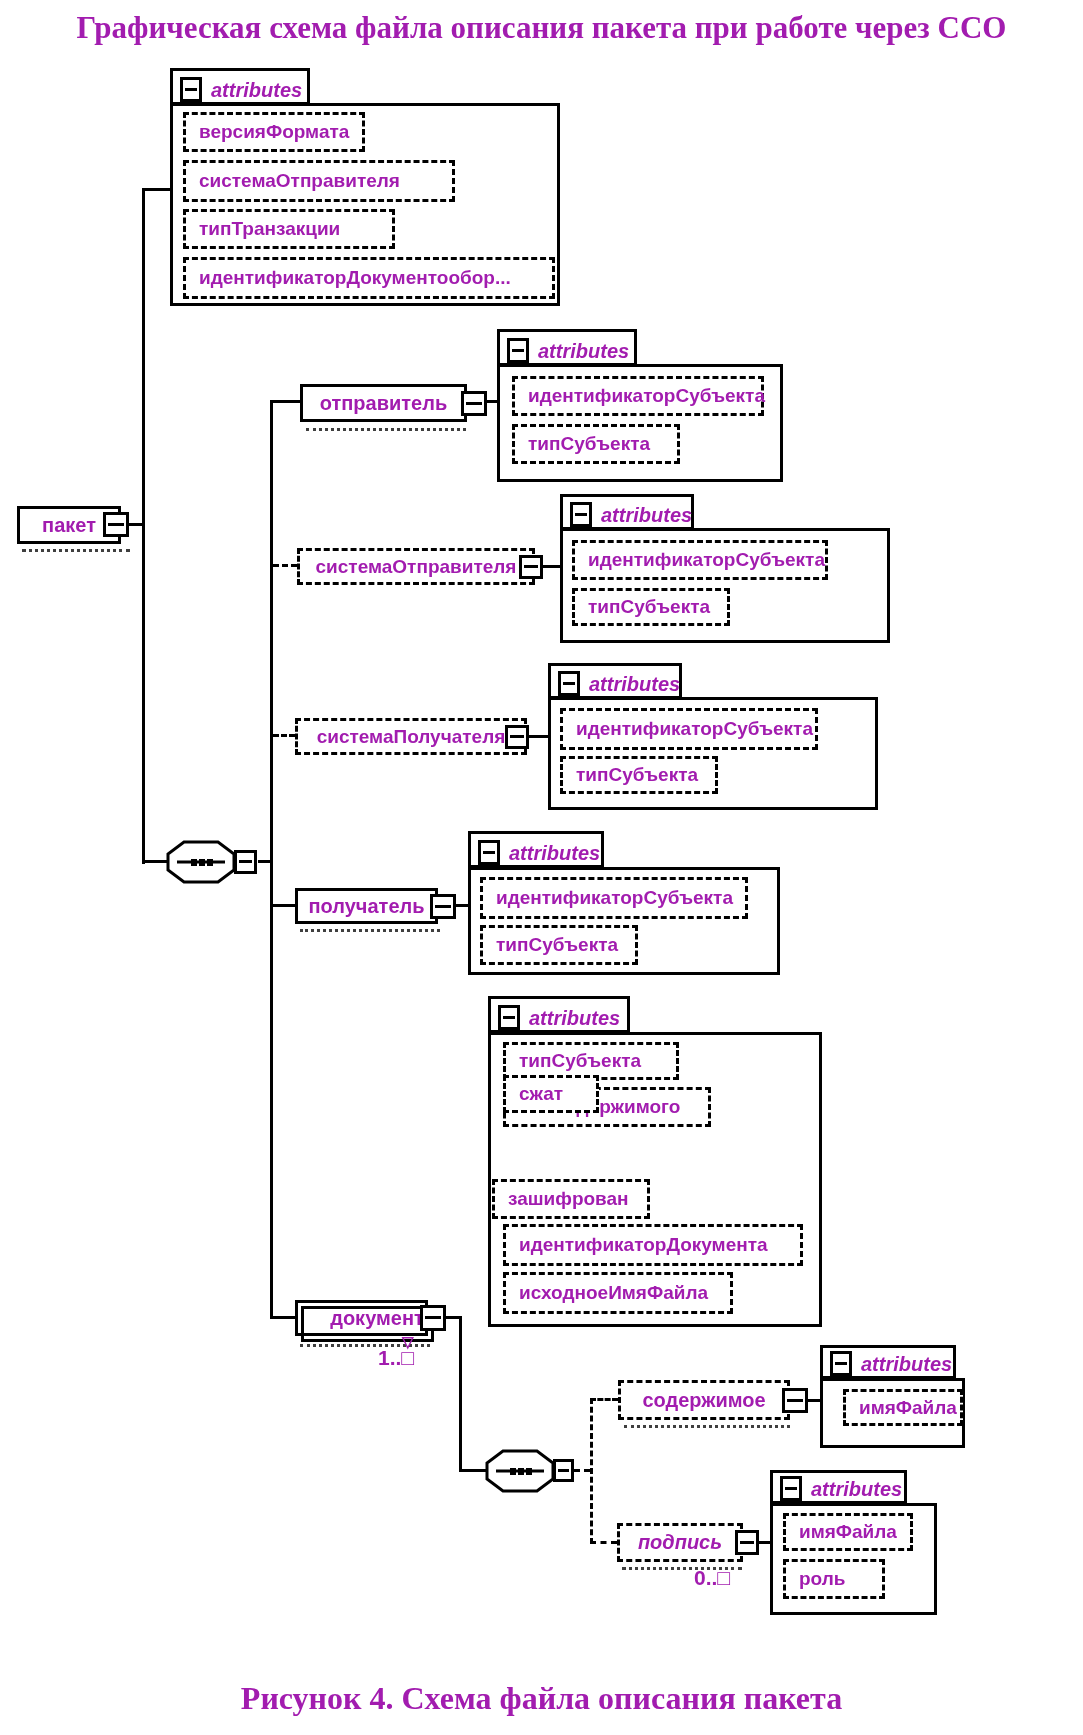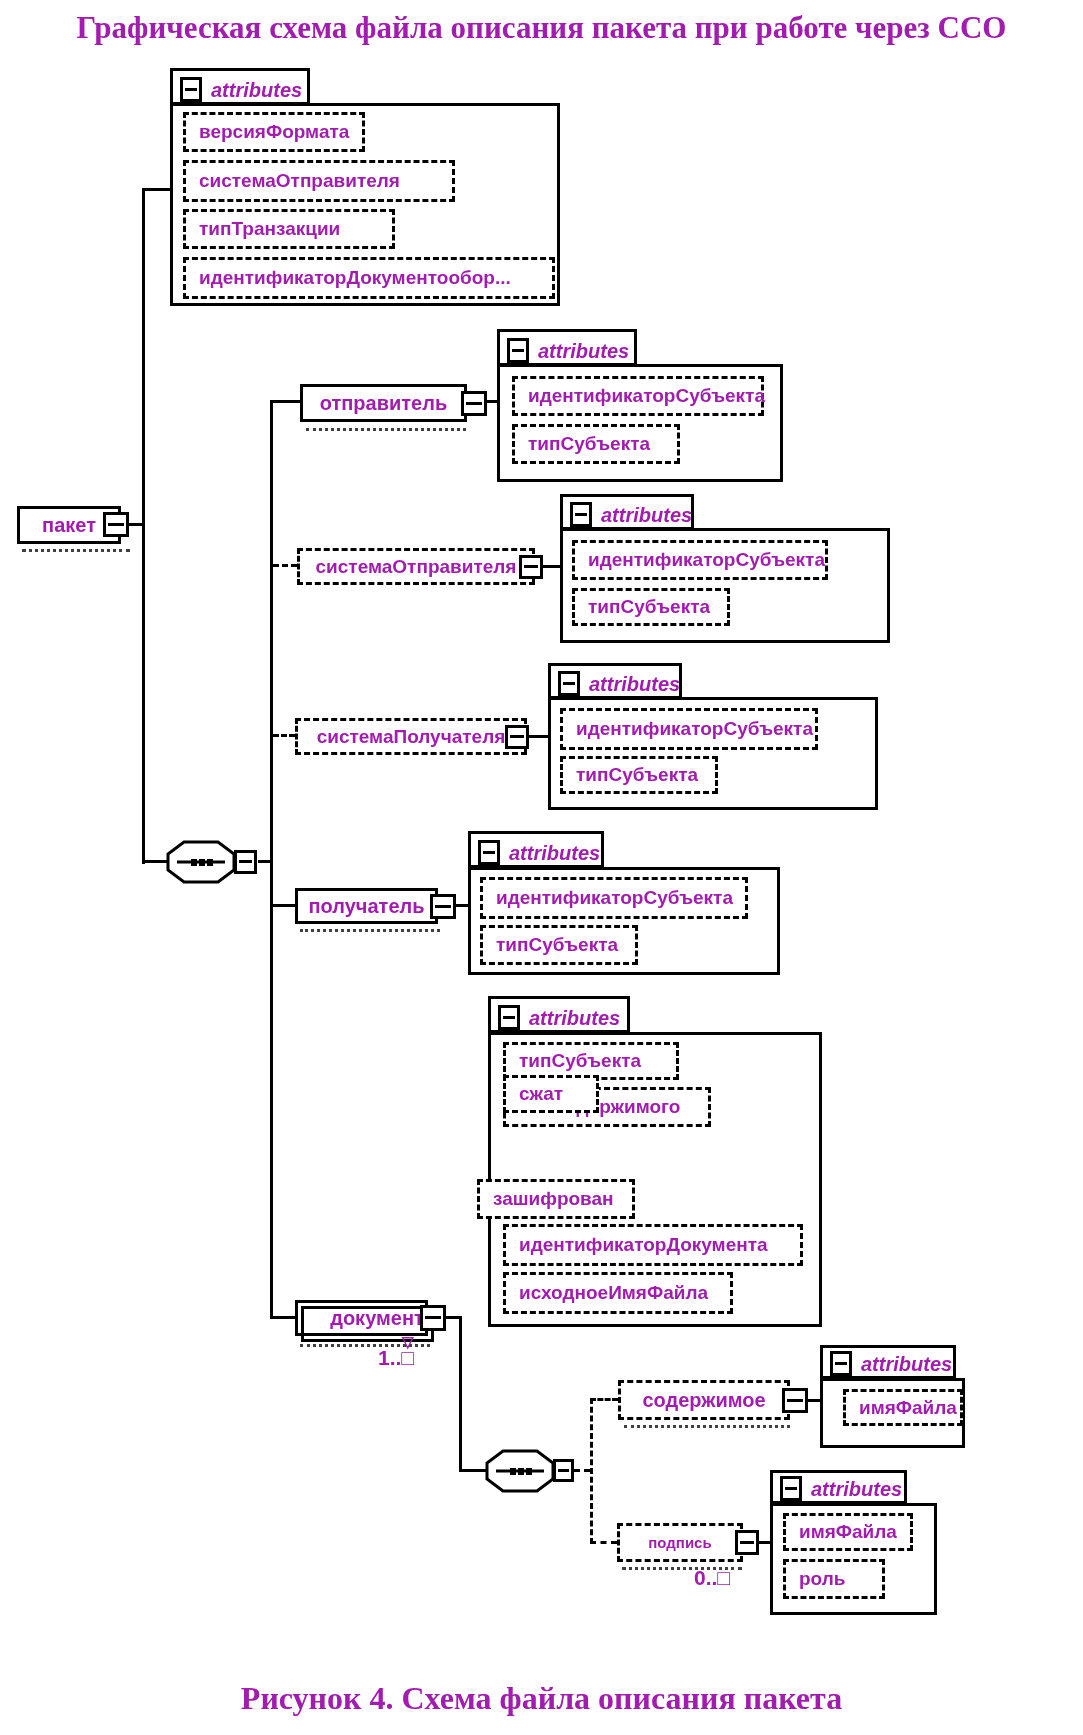--- a/index.html
+++ b/index.html
@@ -135,21 +135,21 @@
   <div class="occ" style="left:378px;top:1346px;">1..□</div>
 
   <div class="panel" style="left:488px;top:1032px;width:334px;height:295px;"></div>
   <div class="tab" style="left:488px;top:996px;width:142px;height:37px;">
     <span class="minus"></span>
     <span>attributes</span>
   </div>
   <div class="attr" style="left:503px;top:1042px;width:176px;height:38px;">типСубъекта</div>
   <div class="attr" style="left:503px;top:1087px;width:208px;height:40px;">типСодержимого</div>
   <div class="attr" style="left:503px;top:1075px;width:96px;height:38px;">сжат</div>
-  <div class="attr" style="left:477px;top:1179px;width:158px;height:40px;">зашифрован</div>
+  <div class="attr" style="left:492px;top:1179px;width:158px;height:40px;">зашифрован</div>
   <div class="attr" style="left:503px;top:1224px;width:300px;height:42px;">идентификаторДокумента</div>
   <div class="attr" style="left:503px;top:1272px;width:230px;height:42px;">исходноеИмяФайла</div>
 
   <div class="hl" style="left:446px;top:1316px;width:16px;"></div>
   <div class="vl" style="left:459px;top:1316px;height:156px;"></div>
   <div class="hl" style="left:459px;top:1469px;width:28px;"></div>
 
   <svg class="seq" style="left:485px;top:1449px;" width="70" height="44" viewBox="0 0 70 44">
     <polygon points="18,2 52,2 68,14 68,30 52,42 18,42 2,30 2,14" fill="#fff" stroke="#000" stroke-width="3"></polygon>
     <line x1="11" y1="22" x2="59" y2="22" stroke="#000" stroke-width="3"></line>
@@ -167,21 +167,21 @@
   <div class="smudge" style="left:624px;top:1425px;width:166px;"></div>
   <div class="hl" style="left:808px;top:1399px;width:12px;"></div>
   <div class="panel" style="left:820px;top:1378px;width:145px;height:70px;"></div>
   <div class="tab" style="left:820px;top:1345px;width:136px;height:34px;">
     <span class="minus"></span>
     <span>attributes</span>
   </div>
   <div class="attr" style="left:843px;top:1389px;width:120px;height:37px;">имяФайла</div>
 
   <div class="hd" style="left:590px;top:1541px;width:27px;"></div>
-  <div class="el dashed" style="left:617px;top:1523px;width:126px;height:39px;font-size:15px;">подпись</div>
+  <div class="el dashed" style="left:617px;top:1523px;width:126px;height:39px;font-size:20px;font-style:italic;">подпись</div>
   <div class="exp" style="left:735px;top:1530px;width:24px;height:25px;"></div>
   <div class="smudge" style="left:622px;top:1567px;width:120px;"></div>
   <div class="occ" style="left:694px;top:1566px;">0..□</div>
   <div class="hl" style="left:759px;top:1541px;width:11px;"></div>
   <div class="panel" style="left:770px;top:1503px;width:167px;height:112px;"></div>
   <div class="tab" style="left:770px;top:1470px;width:137px;height:34px;">
     <span class="minus"></span>
     <span>attributes</span>
   </div>
   <div class="attr" style="left:783px;top:1513px;width:130px;height:38px;">имяФайла</div>

